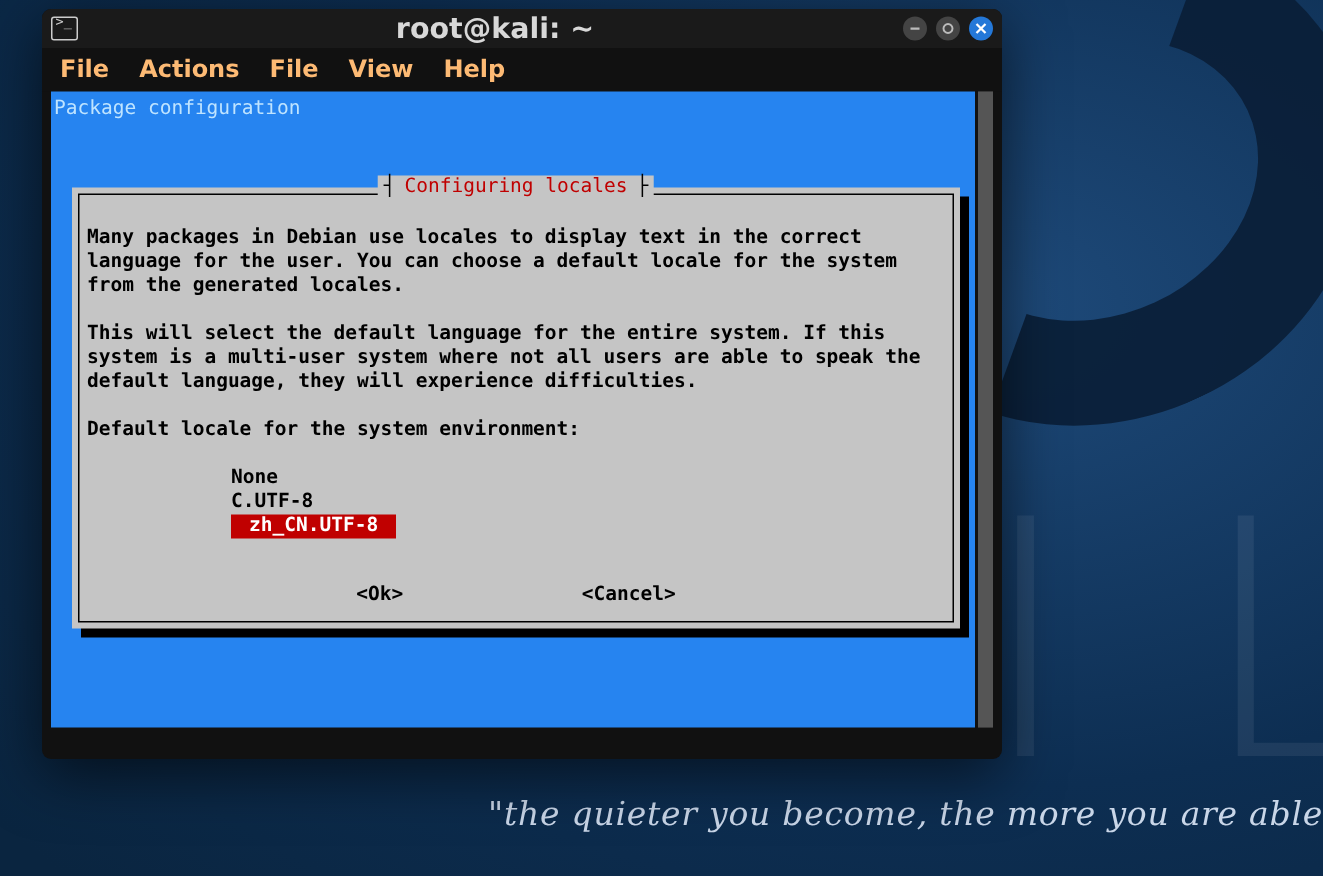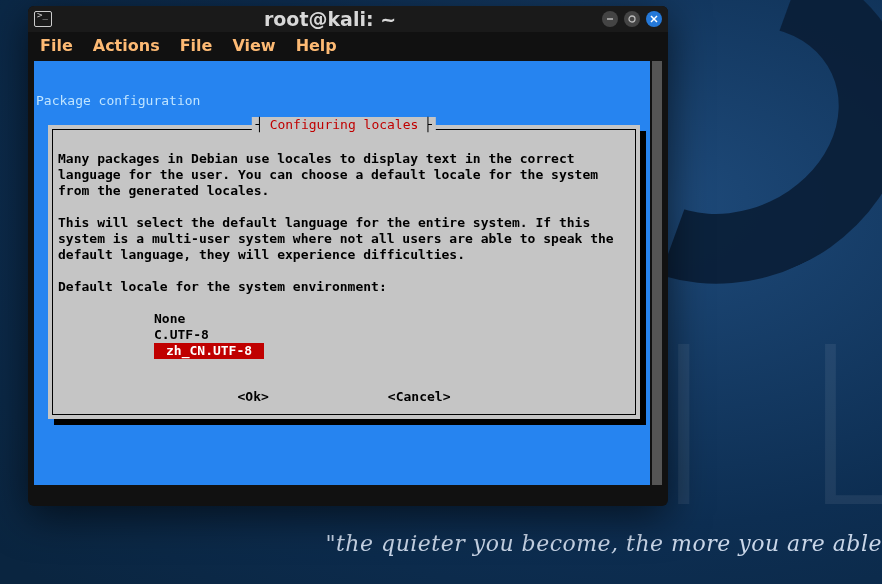--- a/index.html
+++ b/index.html
@@ -67,21 +67,21 @@
 
   .term-body {
     position: relative; height: calc(100% - 56px);
     font-family: "DejaVu Sans Mono","Menlo",monospace; font-size: 13px;
     line-height: 16px;
   }
   .term-inner {
     position: absolute; left:6px; top:0; right:18px; height:424px;
     background: #2684f0; padding: 4px 0 0 0;
   }
-  .pkg-title { color: #bfe4ff; padding-left: 2px; font-family: inherit; margin-top: 28px; }
+  .pkg-title { color: #bfe4ff; padding-left: 2px; font-family: inherit; }
 
   .dialog {
     position: absolute; left: 14px; top: 64px; width: 592px; height: 294px;
     background: #c5c5c5;
     box-shadow: 6px 6px 0 #000;
   }
   .dialog-border {
     position: absolute; inset: 4px; border: 1px solid #000;
   }
   .dialog-title-wrap {

